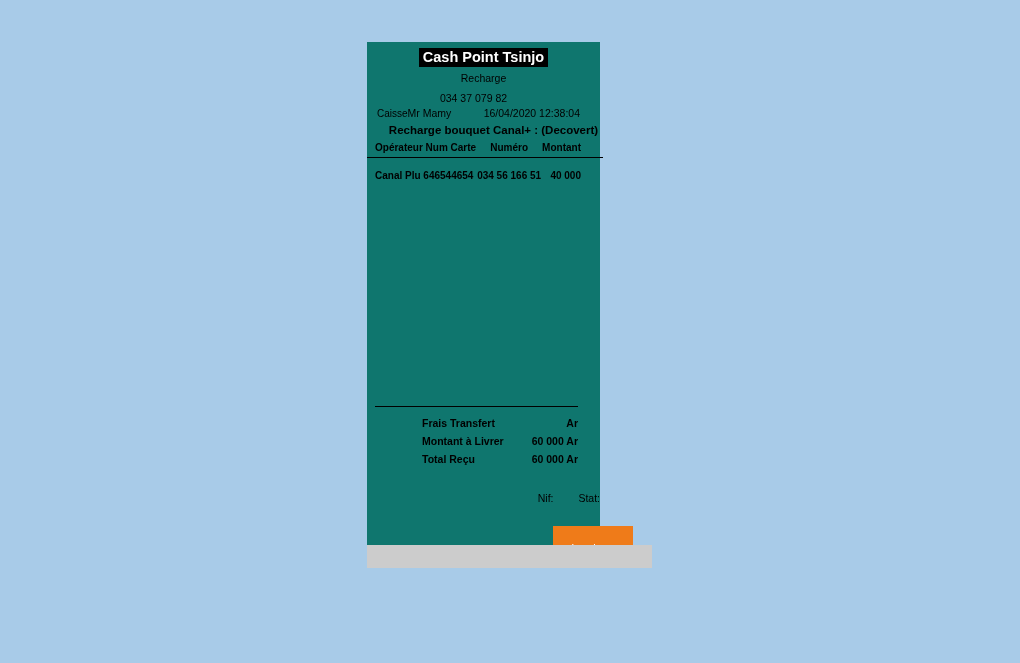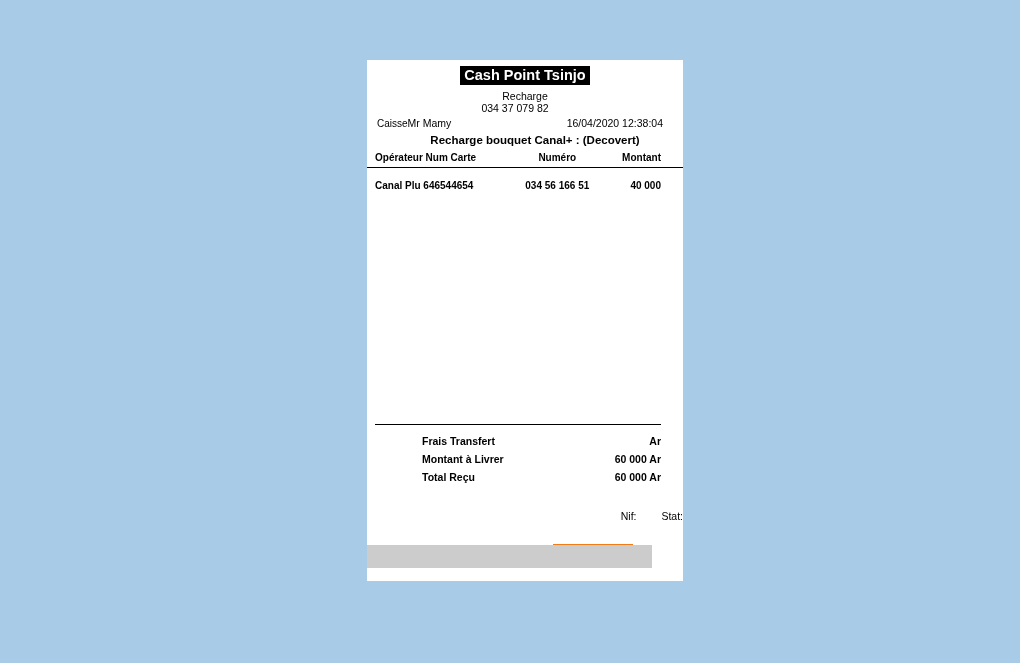--- a/index.html
+++ b/index.html
@@ -15,24 +15,24 @@
   }
   #app {
     position: relative;
     width: 1020px;
     height: 663px;
   }
   
   .receipt-window {
     position: absolute;
     left: 367px;
-    top: 60px;
-    width: 316px;
+    top: 42px;
+    width: 233px;
     height: 521px;
-    background: #ffffff;
+    background: #0f766e;
     box-sizing: border-box;
   }
   .receipt-footer-bar {
     position: absolute;
     left: 367px;
     top: 545px;
     width: 285px;
     height: 23px;
     background: #cccccc;
   }
@@ -59,21 +59,21 @@
     letter-spacing: 0px;
   }
   .shop-city {
     text-align: center;
     font-size: 10.5px;
     margin-top: 5px;
   }
   .shop-phone {
     text-align: center;
     font-size: 10.5px;
-    margin-top: 0;
+    margin-top: 8px;
     padding-right: 20px;
   }
   .caisse-row {
     margin-top: 3px;
     padding: 0 20px 0 10px;
     display: flex;
     align-items: baseline;
     font-size: 10.5px;
   }
   .caisse-label {

